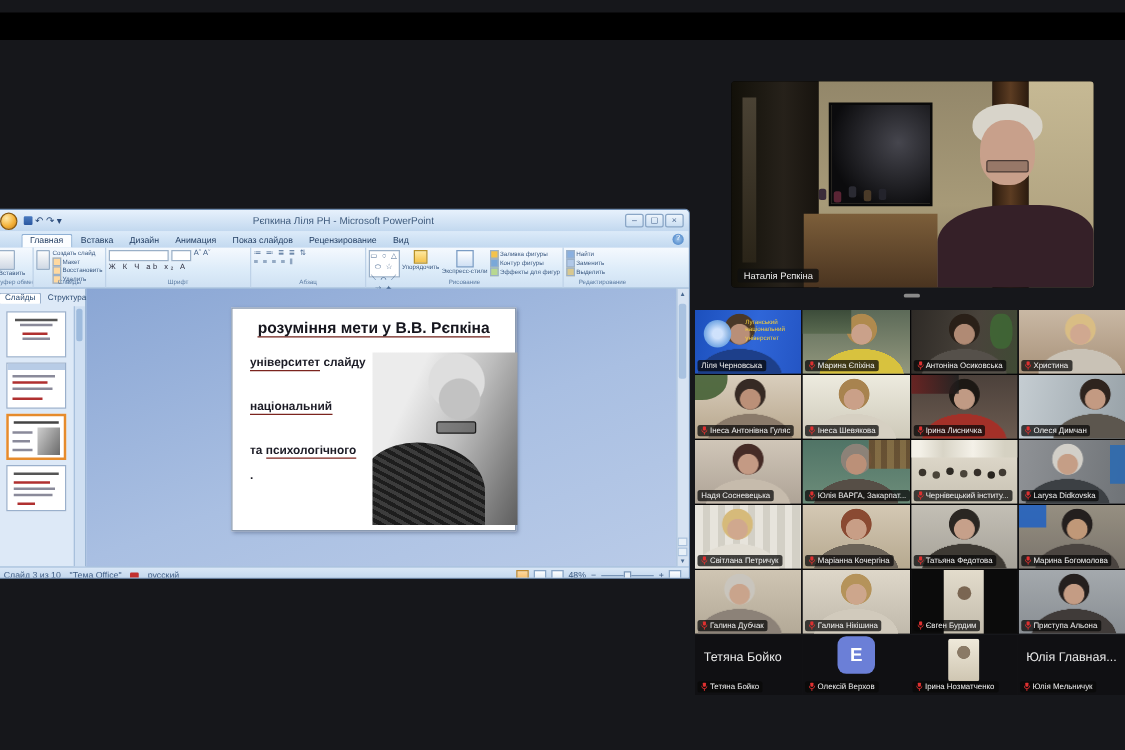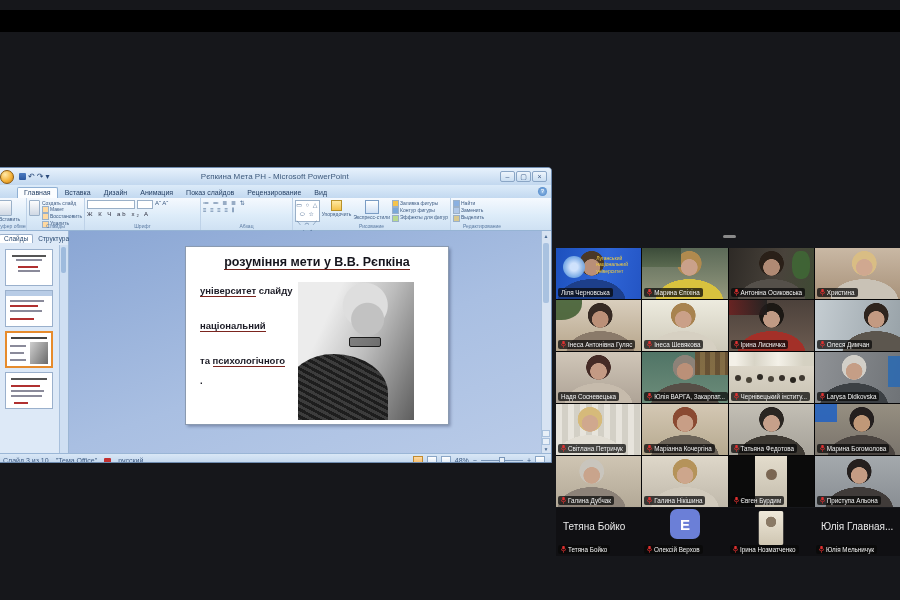--- a/index.html
+++ b/index.html
@@ -54,21 +54,21 @@
   .thumb{width:48px;height:37px;background:#fff;border:1px solid #9ab0cc;margin:4px auto;position:relative;box-sizing:border-box;}
   .thumb.active{border:2px solid #e68b2c;}
   .tl{position:absolute;height:2px;background:#8a8a9a;}
   .tl.red{background:#b03030;}
   .tphoto{position:absolute;right:3px;top:9px;width:18px;height:22px;background:linear-gradient(120deg,#cfcfcf,#6a6a6a);}
   .tbar{position:absolute;left:0;top:0;right:0;height:5px;background:#b8cce6;}
   .pscroll{position:absolute;right:0;top:14px;bottom:0;width:8px;background:#cfdff2;border-left:1px solid #a8c0dc;}
   .pscroll .pthumb{position:absolute;top:2px;left:1px;width:5px;height:26px;background:#9ebbdd;border-radius:2px;}
 
   .editor{flex:1;position:relative;background:linear-gradient(160deg,#8aa6d4,#a9bfe2 55%,#b9cbe8);overflow:hidden;}
-  .slide{position:absolute;left:116px;top:15px;width:264px;height:179px;background:#fff;border:1px solid #8a9ab0;
+  .slide{position:absolute;left:116px;top:15px;width:228px;height:179px;background:#fff;border:1px solid #8a9ab0;
          box-shadow:1.5px 1.5px 3px rgba(20,30,60,.35);box-sizing:border-box;}
   .slide-title{position:absolute;left:0;right:0;top:8px;text-align:center;font-size:12.5px;font-weight:bold;color:#15151d;}
   .slide-title .u{border-bottom:1.6px solid #70201a;padding-bottom:0px;}
   .bullet{position:absolute;left:14px;font-size:9.5px;font-weight:bold;color:#1c1c26;white-space:nowrap;}
   .bullet .ub{border-bottom:1.2px solid #7b241e;}
   .b0{top:38px;} .b1{top:73px;} .b2{top:108px;} .b3{top:128px;}
   .photo{position:absolute;left:112px;top:35px;width:116px;height:138px;overflow:hidden;
          background:
            radial-gradient(circle at 60% 27%, #c2c2c2 16px, transparent 17px),
            radial-gradient(circle at 58% 17%, #dedede 22px, transparent 23px),
@@ -186,21 +186,21 @@
 
   <div class="ppt">
     <div class="ppt-title">
       <div class="orb"></div>
       <div class="qat">
         <span class="disk"></span>
         <span>↶</span>
         <span>↷</span>
         <span>▾</span>
       </div>
-      <div class="ppt-title-text">Рєпкина Мета РН - Microsoft PowerPoint</div>
+      <div class="ppt-title-text">Рєпкина Ліля РН - Microsoft PowerPoint</div>
       <div class="winbtns">
         <div class="winbtn">–</div>
         <div class="winbtn">▢</div>
         <div class="winbtn">×</div>
       </div>
     </div>
 
     <div class="rtabs">
       <span class="rtab active">Главная</span>
       <span class="rtab">Вставка</span>
@@ -350,20 +350,35 @@
         <span>−</span>
         <span class="zslider">
             <span class="zknob"></span>
           </span>
         <span>+</span>
         <span class="viewbox"></span>
       </div>
     </div>
   </div>
 
+  <div class="speaker">
+    <div class="sc sc-cab"></div>
+    <div class="sc sc-cabhl"></div>
+    <div class="sc sc-wall"></div>
+    <div class="sc sc-tv"></div>
+    <div class="sc sc-desk"></div>
+    <div class="sc sc-clutter"></div>
+    <div class="sc sc-door"></div>
+    <div class="sc sc-wall2"></div>
+    <div class="sc sc-body"></div>
+    <div class="sc sc-hair"></div>
+    <div class="sc sc-head"></div>
+    <div class="sc sc-glasses"></div>
+    <div class="name-label">Наталія Рєпкіна</div>
+  </div>
   <div class="handle"></div>
 
   <div class="grid" id="participant-grid">
       <div class="tile t1">
       <div class="vid"></div>
       <div class="tile-caption" style="display: block;">Луганський національний університет</div>
       <div class="plabel">
 
         <span class="pname">Ліля Черновська</span>
       </div>

